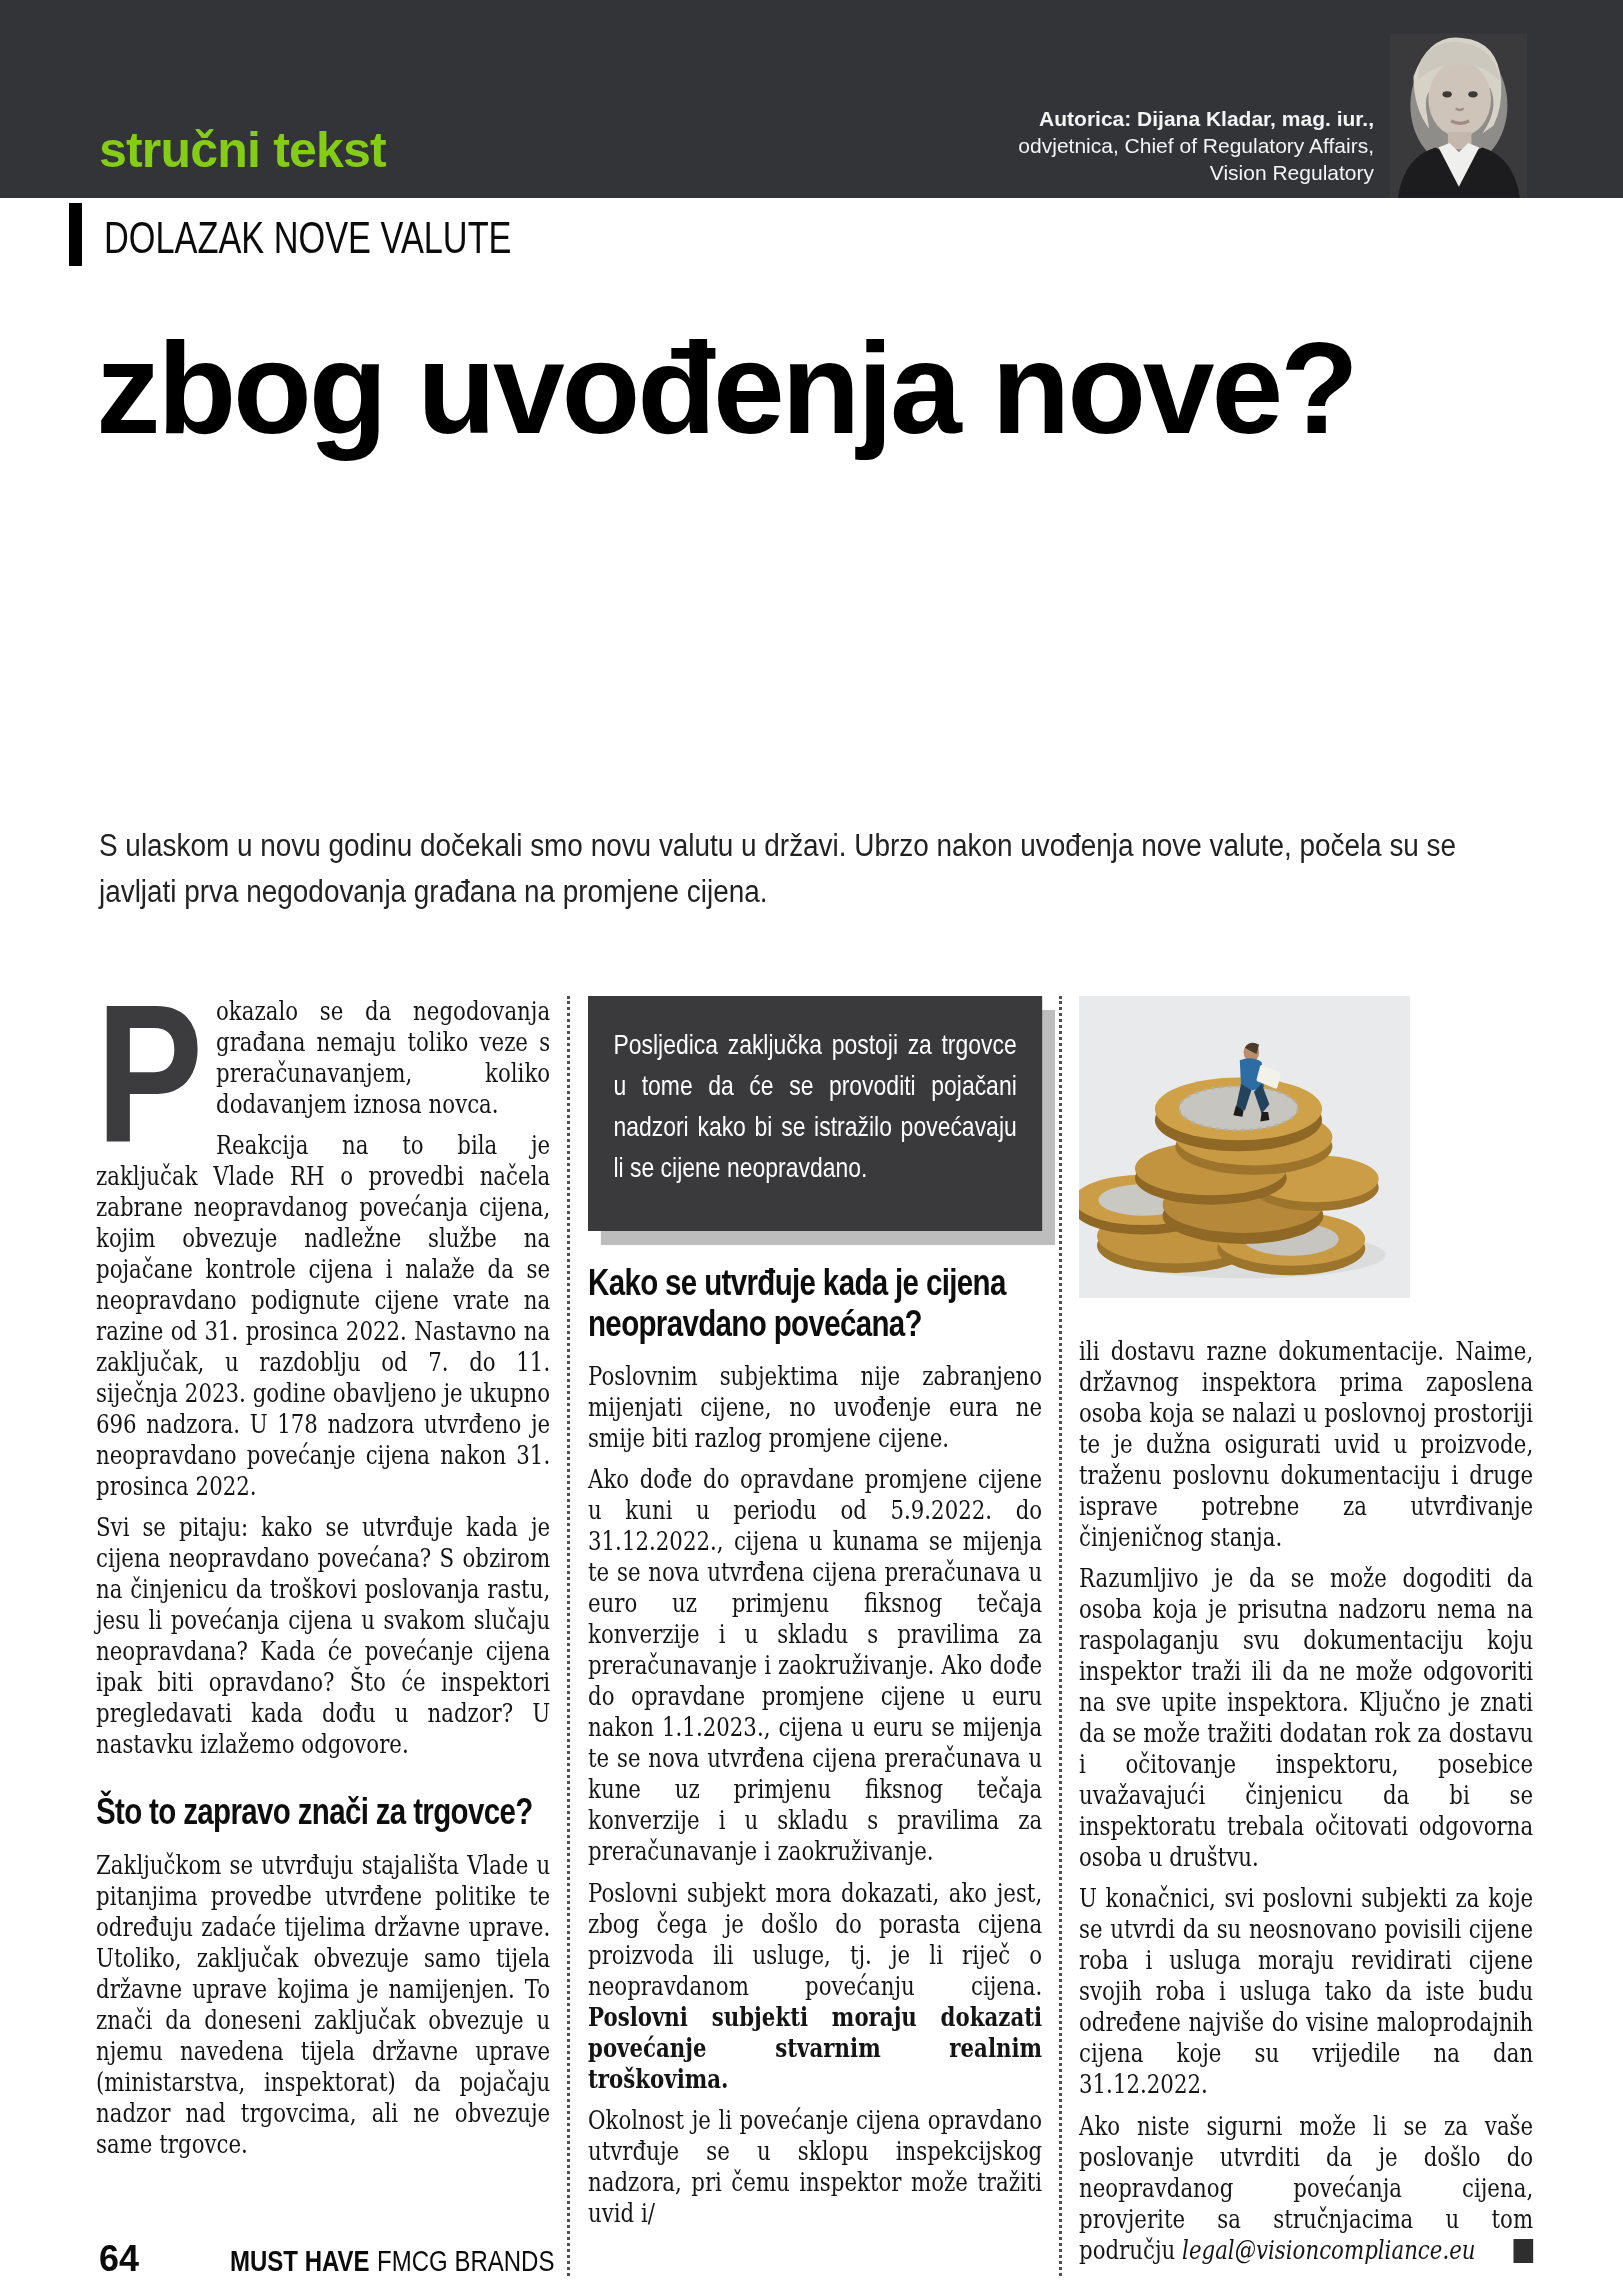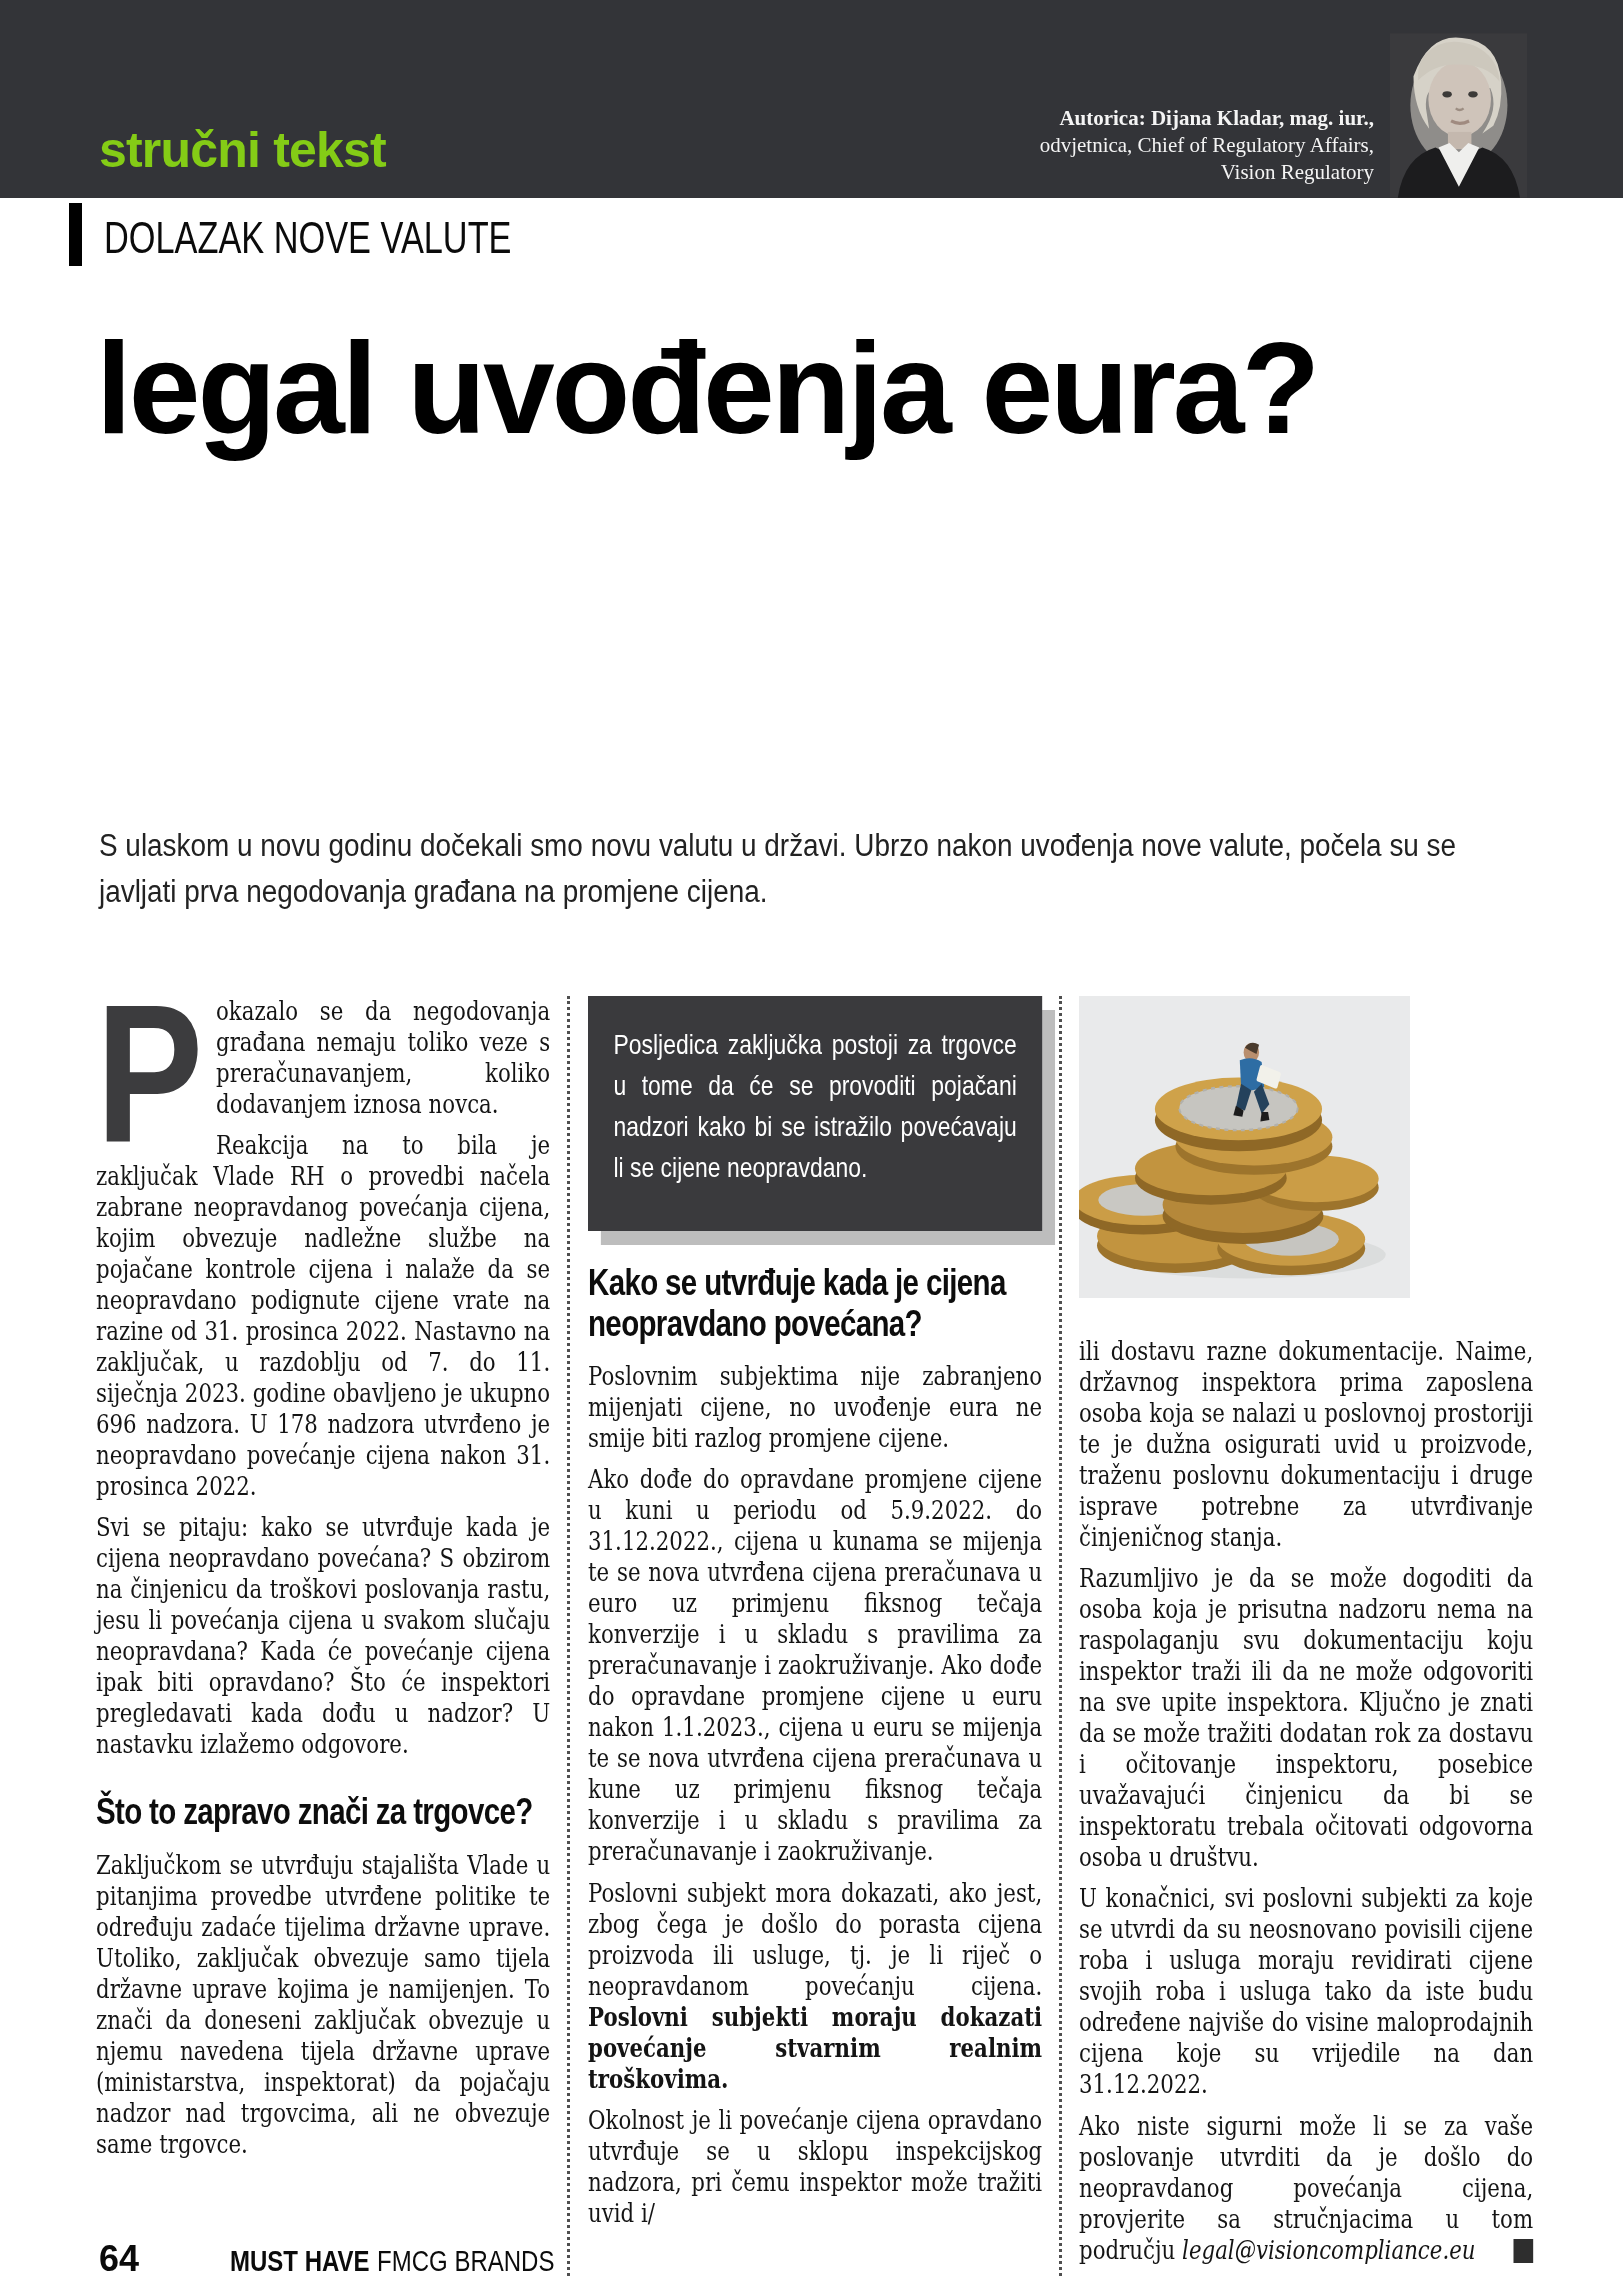--- a/index.html
+++ b/index.html
@@ -9,21 +9,21 @@
     margin:0 auto;
   }
   
   .band { position:absolute; left:0; top:0; width:1623px; height:198px; background:#333438; }
   .section-label {
     position:absolute; left:99px; bottom:19px;
     font-family:"Liberation Sans", sans-serif; font-weight:bold;
     font-size:50px; letter-spacing:-0.8px; color:#84cc16;
   }
   .author { position:absolute; right:249px; top:105px; text-align:right;
-    font-family:Liberation Serif, serif; font-size:21px; line-height:27px; color:#f4f4f4; }
+    font-family:Liberation Sans, sans-serif; font-size:21px; line-height:27px; color:#f4f4f4; }
   .author .a1 { font-weight:bold; }
   .photo { position:absolute; right:96px; top:33px; width:137px; height:165px; }
   .photo svg { display:block; }
 
   
   .kbar { position:absolute; left:69px; top:203px; width:13.4px; height:63px; background:#000; }
   .ktext {
     position:absolute; left:104px; top:214px;
     font-family:"Liberation Sans", sans-serif; font-size:44px; line-height:47px;
     color:#0b0b0b; white-space:nowrap;
@@ -110,21 +110,21 @@
         <path d="M10 210 Q18 158 58 146 L88 160 L118 146 Q158 158 166 210 Z" fill="#1c1c1e"></path>
         <path d="M62 146 L88 196 L114 146 L100 140 L88 152 L76 140 Z" fill="#efefed"></path>
       </svg>
     </div>
   </header>
 
   <div class="kbar"></div>
   <div class="ktext">DOLAZAK NOVE VALUTE</div>
 
   <h1 class="headline">
-    <div>legal uvođenja eura?</div>
+    <div>zbog uvođenja nove?</div>
   </h1>
 
   <p class="lead">S ulaskom u novu godinu dočekali smo novu valutu u državi. Ubrzo nakon uvođenja nove valute, počela su se javljati prva negodovanja građana na promjene cijena.</p>
 
   <main class="cols">
 
     <section class="col">
       <div class="colw">
         <p class="body"><span class="dropcap">P</span><span>okazalo se da negodovanja građana nemaju toliko veze s preračunavanjem, koliko dodavanjem iznosa novca.</span></p>
         <p class="body">Reakcija na to bila je zaključak Vlade RH o provedbi načela zabrane neopravdanog povećanja cijena, kojim obvezuje nadležne službe na pojačane kontrole cijena i nalaže da se neopravdano podignute cijene vrate na razine od 31. prosinca 2022. Nastavno na zaključak, u razdoblju od 7. do 11. siječnja 2023. godine obavljeno je ukupno 696 nadzora. U 178 nadzora utvrđeno je neopravdano povećanje cijena nakon 31. prosinca 2022.</p>

